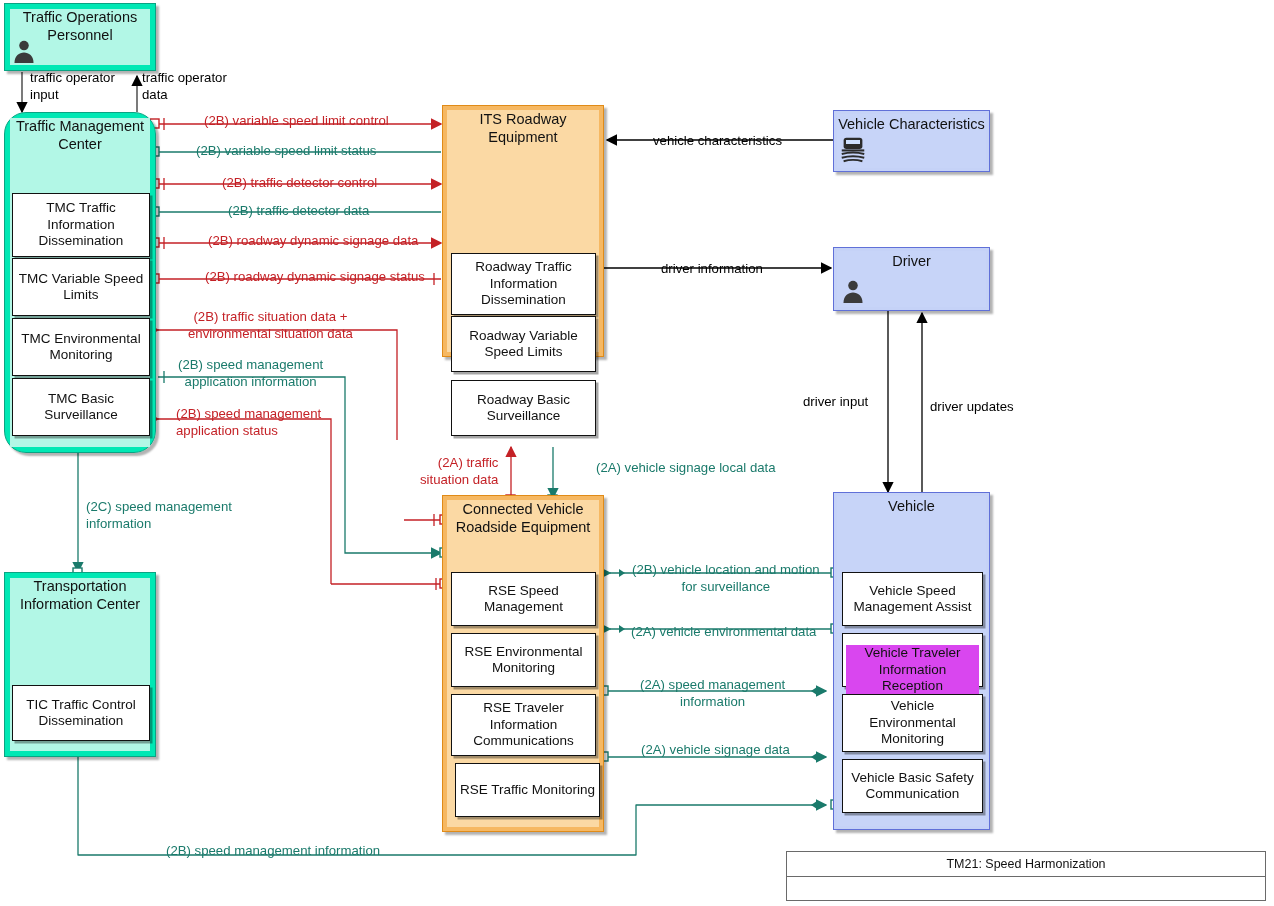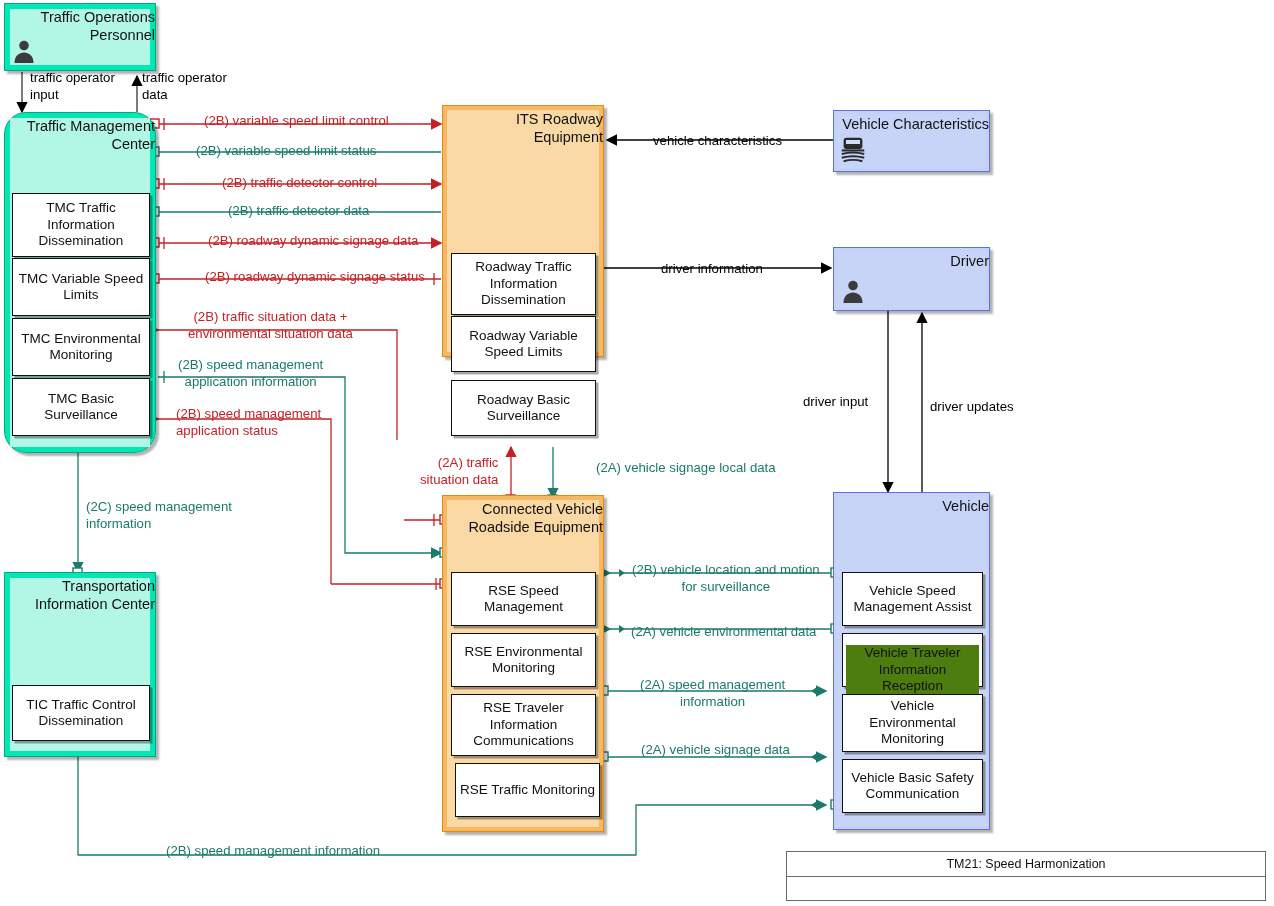--- a/index.html
+++ b/index.html
@@ -2,21 +2,21 @@
 <html><head>
 <meta charset="utf-8">
 <style>
   html,body{margin:0;padding:0;background:#ffffff;}
   body{font-family:"Liberation Sans", sans-serif;}
   #stage{position:relative;width:1274px;height:906px;overflow:hidden;background:#fff;}
 
   
   .node{position:absolute;box-sizing:border-box;}
   .node .title{
-    position:absolute;left:0;right:0;top:4px;text-align:right;
+    position:absolute;left:0;right:0;top:4px;text-align:center;
     font-size:14.5px;color:#111;line-height:1.25;
   }
   .shadow{box-shadow:3px 3px 2px rgba(0,0,0,.30);}
 
   
   .green{
     background:linear-gradient(180deg,#00e8b4 0%,#00e8b4 100%);
     border:1px solid #0aa383;
   }
   .green .inner-bg{
@@ -43,21 +43,21 @@
   }
 
   
   .proc{
     position:absolute;box-sizing:border-box;background:#ffffff;
     border:1.4px solid #111;
     box-shadow:2.5px 2.5px 0px rgba(0,0,0,.35);
     display:flex;align-items:center;justify-content:center;text-align:center;
     font-size:13.5px;color:#111;line-height:1.22;padding:0 3px;
   }
-  .proc .hlspan{background:#4d7c0f;display:inline-block;padding:0 1px;margin-top:20px;}
+  .proc .hlspan{background:#d946ef;display:inline-block;padding:0 1px;margin-top:20px;}
 
   
   .lbl{position:absolute;font-size:13.2px;line-height:1.3;white-space:pre;}
   .lbl.red{color:#c42126;}
   .lbl.teal{color:#1a7a6b;}
   .lbl.black{color:#000;}
 
   
   #titleblock{position:absolute;left:786px;top:851px;width:480px;height:50px;
     border:1px solid #6a6a6a;box-sizing:border-box;background:#fff;font-size:12.5px;color:#111;}

